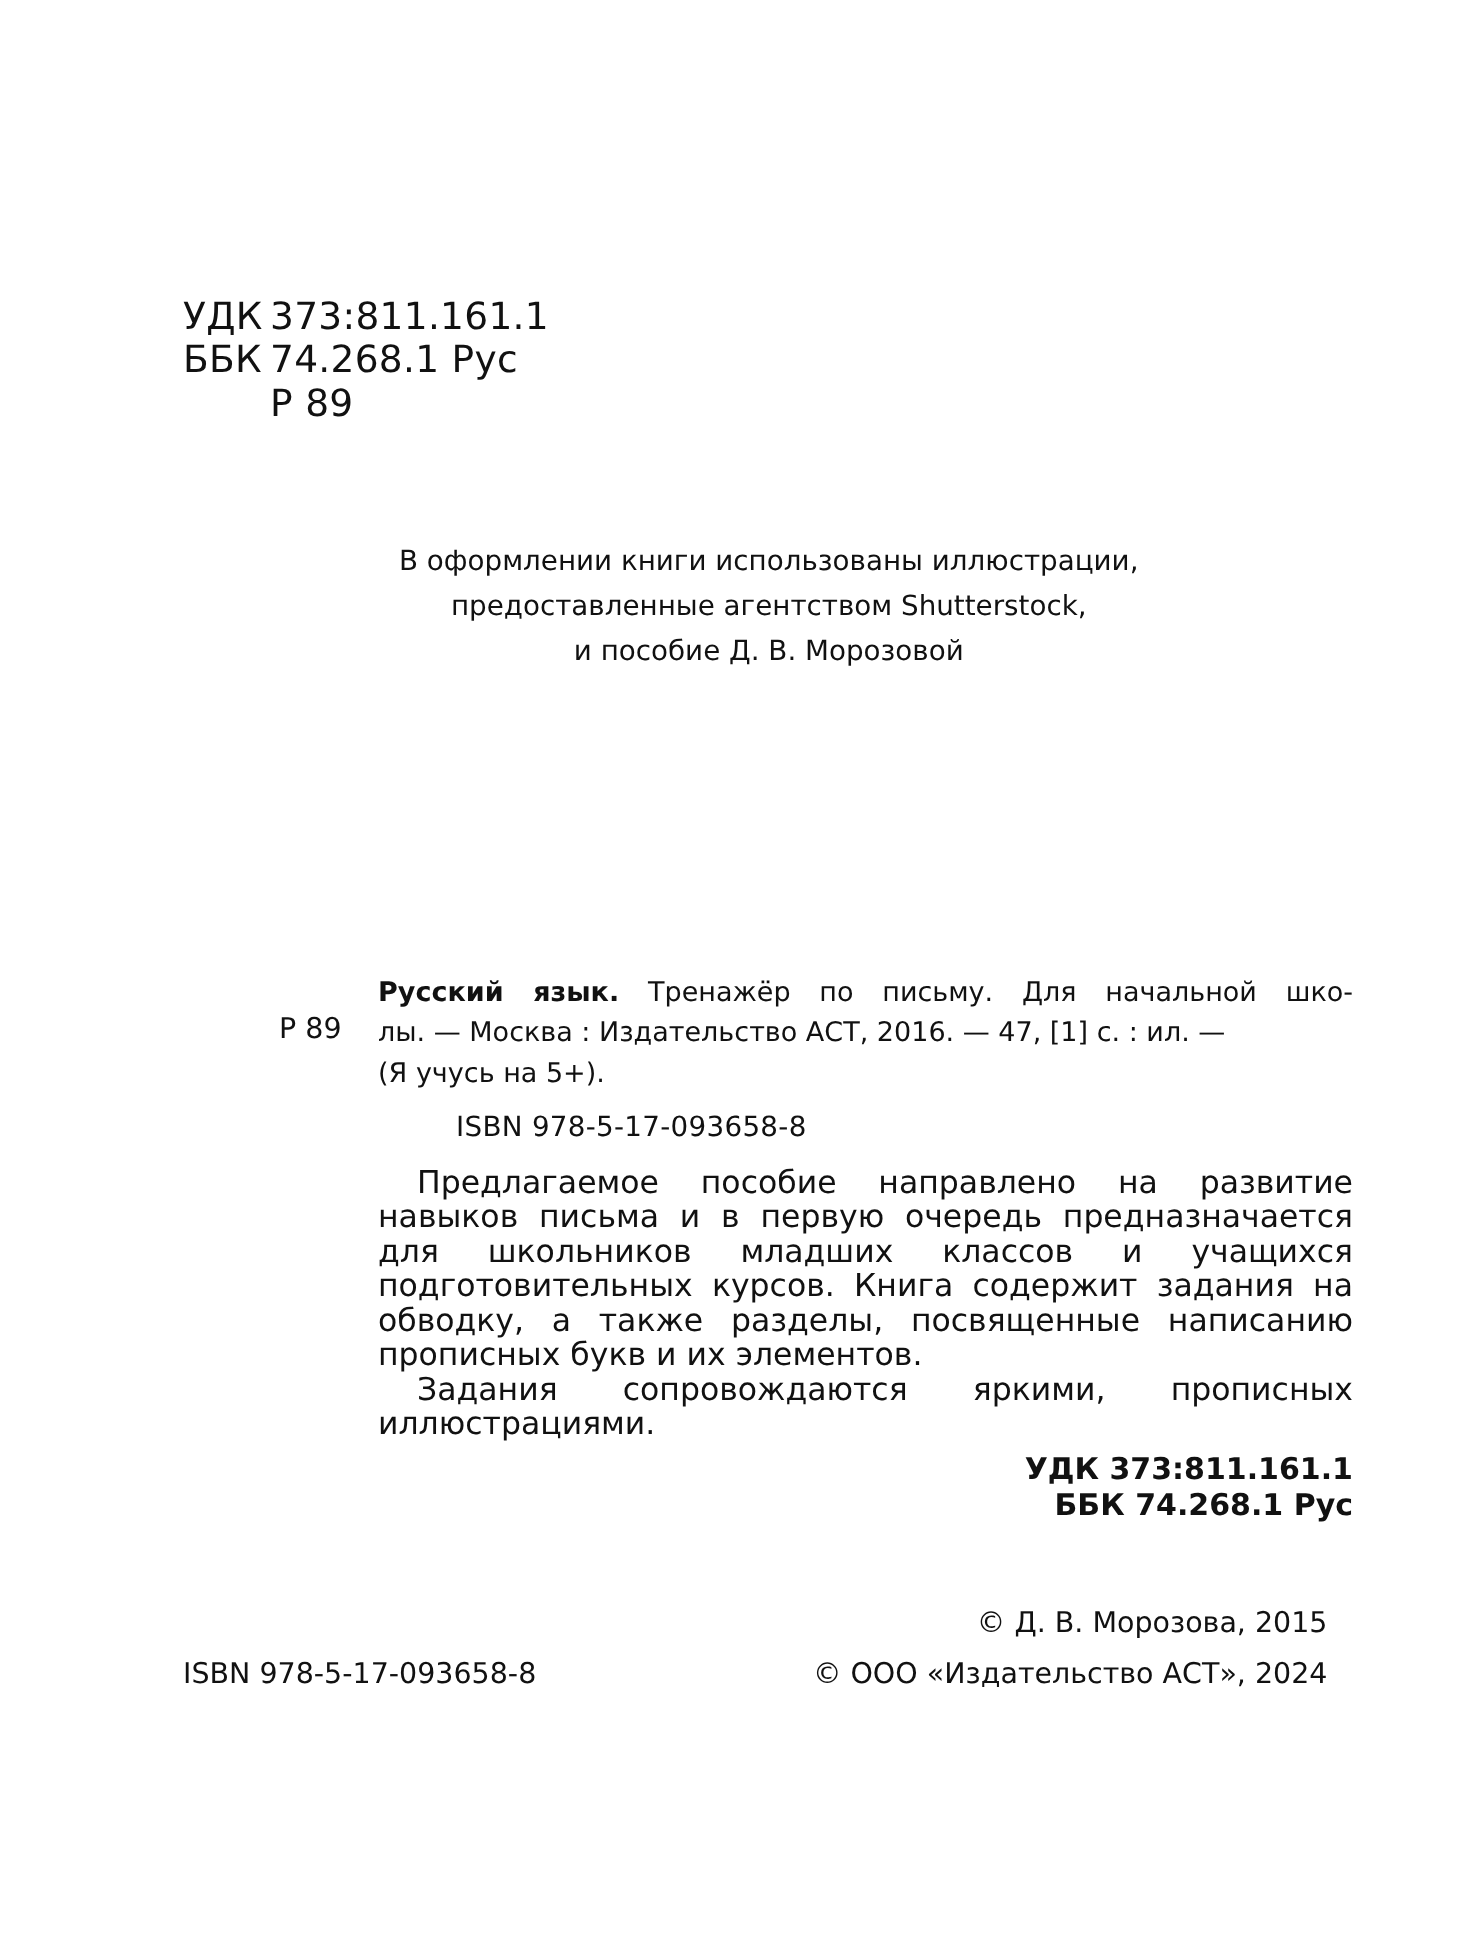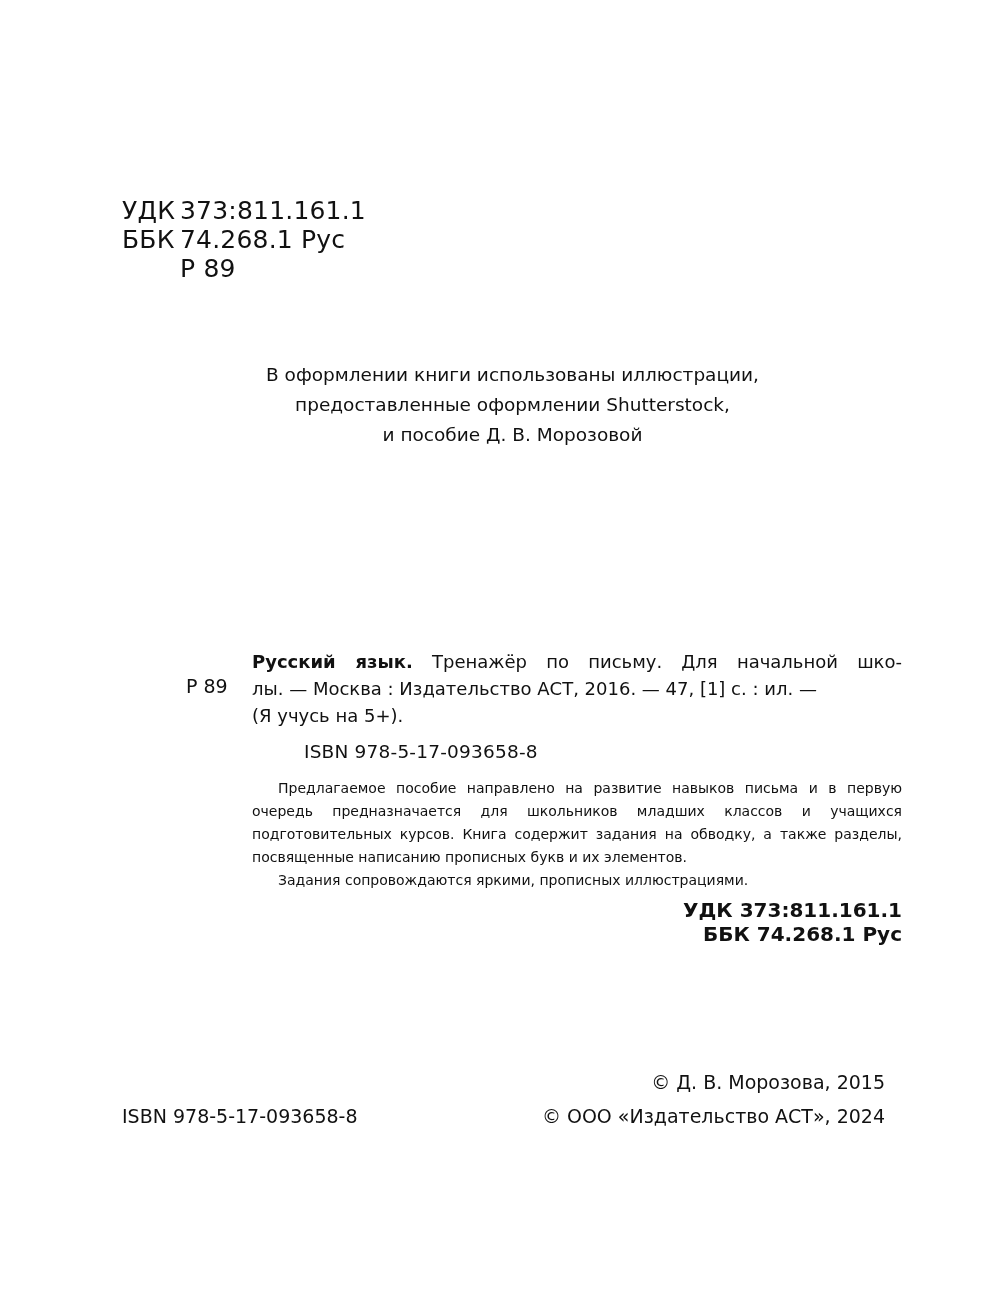--- a/index.html
+++ b/index.html
@@ -81,21 +81,21 @@
   .record-line { text-align: justify; }
   .record-line.first { text-align-last: justify; }
   .isbn-line {
     margin-top: 9px;
     margin-left: 52px;
     font-size: 18.5px;
     letter-spacing: 0.2px;
   }
   .annotation {
     margin-top: 12px;
-    font-size: 14px;
+    font-size: 21px;
     line-height: 23px;
     text-align: justify;
   }
   .annotation p {
     margin: 0;
     text-indent: 26px;
   }
   .annotation p.last { text-indent: 26px; }
   .codes-right {
     margin-top: 6px;
@@ -138,21 +138,21 @@
       <span class="udk-label">ББК</span>
       <span class="udk-value">74.268.1 Рус</span>
     </div>
     <div class="udk-row">
       <span class="udk-code">Р 89</span>
     </div>
   </div>
 
   <div class="credits">
     <div>В оформлении книги использованы иллюстрации,</div>
-    <div>предоставленные оформлении Shutterstock,</div>
+    <div>предоставленные агентством Shutterstock,</div>
     <div>и пособие Д. В. Морозовой</div>
   </div>
 
   <div class="biblio">
     <div class="biblio-code">Р 89</div>
     <div class="biblio-body">
       <div class="record-line first">
         <span class="biblio-title">Русский язык.</span>
         <span>Тренажёр по письму. Для начальной шко-</span>
       </div>

